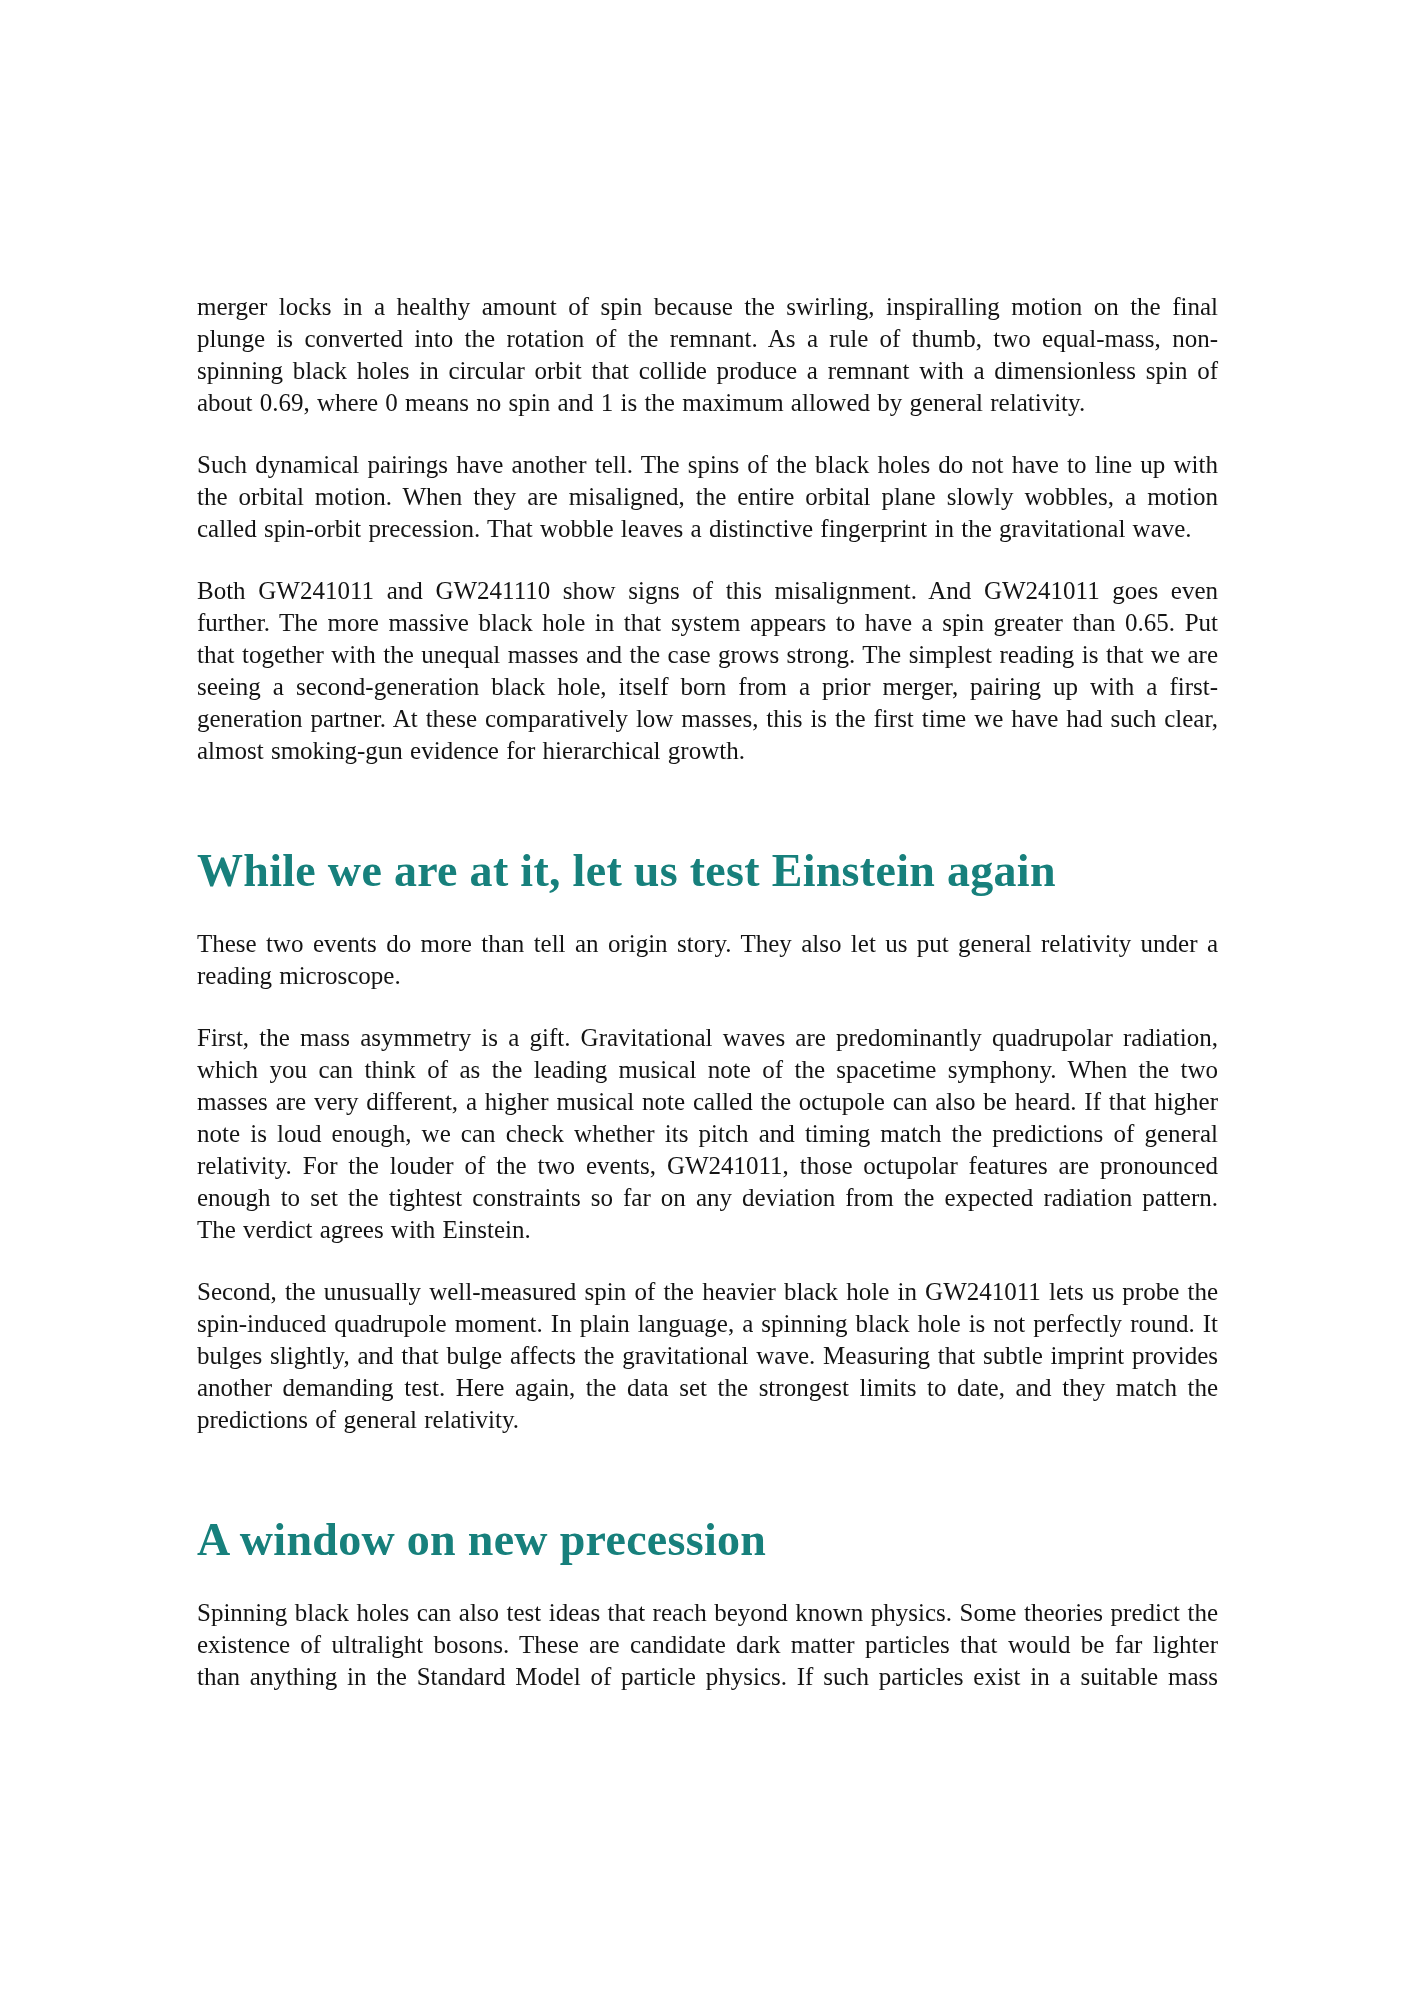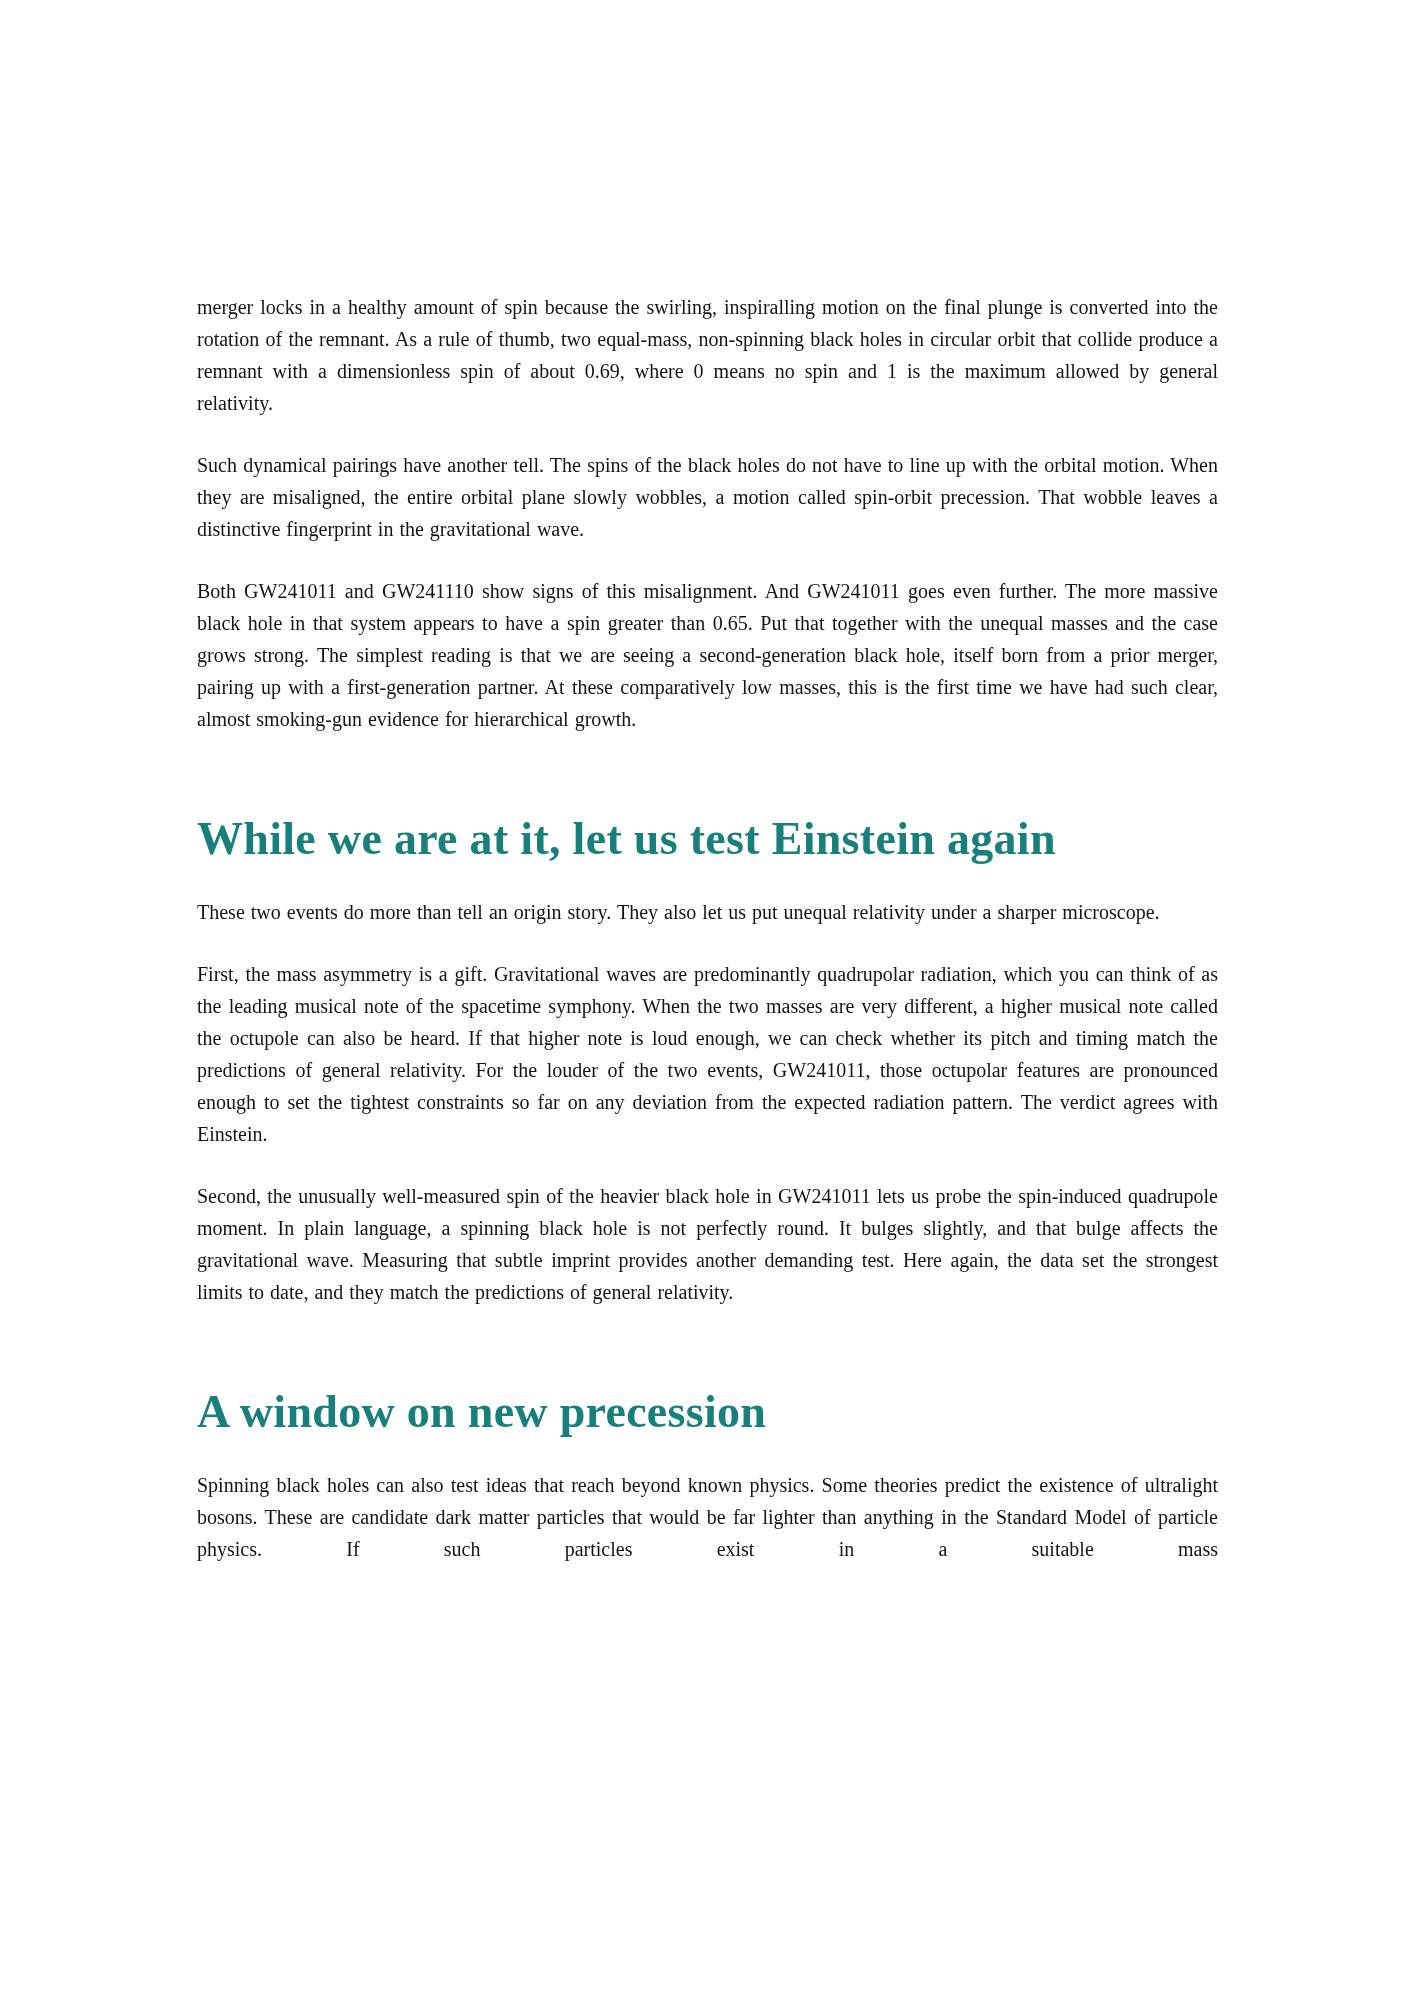--- a/index.html
+++ b/index.html
@@ -16,21 +16,21 @@
     font-family: "Liberation Serif", "DejaVu Serif", serif;
   }
   .content {
     position: absolute;
     left: 197px;
     top: 291px;
     width: 1021px;
   }
   .para {
     margin: 0 0 30px 0;
-    font-size: 20px;
+    font-size: 25px;
     line-height: 32px;
     color: #141414;
     text-align: justify;
     word-spacing: 1px;
   }
   .para.continued {
     text-align-last: justify;
   }
   .heading {
     margin: 75px 0 28px 0;
@@ -48,21 +48,21 @@
   <main class="content">
 
     <p class="para">merger locks in a healthy amount of spin because the swirling, inspiralling motion on the final plunge is converted into the rotation of the remnant. As a rule of thumb, two equal-mass, non-spinning black holes in circular orbit that collide produce a remnant with a dimensionless spin of about 0.69, where 0 means no spin and 1 is the maximum allowed by general relativity.</p>
 
     <p class="para">Such dynamical pairings have another tell. The spins of the black holes do not have to line up with the orbital motion. When they are misaligned, the entire orbital plane slowly wobbles, a motion called spin-orbit precession. That wobble leaves a distinctive fingerprint in the gravitational wave.</p>
 
     <p class="para">Both GW241011 and GW241110 show signs of this misalignment. And GW241011 goes even further. The more massive black hole in that system appears to have a spin greater than 0.65. Put that together with the unequal masses and the case grows strong. The simplest reading is that we are seeing a second-generation black hole, itself born from a prior merger, pairing up with a first-generation partner. At these comparatively low masses, this is the first time we have had such clear, almost smoking-gun evidence for hierarchical growth.</p>
 
     <h2 class="heading">While we are at it, let us test Einstein again</h2>
 
-    <p class="para">These two events do more than tell an origin story. They also let us put unequal relativity under a sharper microscope.</p>
+    <p class="para">These two events do more than tell an origin story. They also let us put general relativity under a reading microscope.</p>
 
     <p class="para">First, the mass asymmetry is a gift. Gravitational waves are predominantly quadrupolar radiation, which you can think of as the leading musical note of the spacetime symphony. When the two masses are very different, a higher musical note called the octupole can also be heard. If that higher note is loud enough, we can check whether its pitch and timing match the predictions of general relativity. For the louder of the two events, GW241011, those octupolar features are pronounced enough to set the tightest constraints so far on any deviation from the expected radiation pattern. The verdict agrees with Einstein.</p>
 
     <p class="para">Second, the unusually well-measured spin of the heavier black hole in GW241011 lets us probe the spin-induced quadrupole moment. In plain language, a spinning black hole is not perfectly round. It bulges slightly, and that bulge affects the gravitational wave. Measuring that subtle imprint provides another demanding test. Here again, the data set the strongest limits to date, and they match the predictions of general relativity.</p>
 
     <h2 class="heading">A window on new precession</h2>
 
     <p class="para continued">Spinning black holes can also test ideas that reach beyond known physics. Some theories predict the existence of ultralight bosons. These are candidate dark matter particles that would be far lighter than anything in the Standard Model of particle physics. If such particles exist in a suitable mass</p>
 
   </main>

